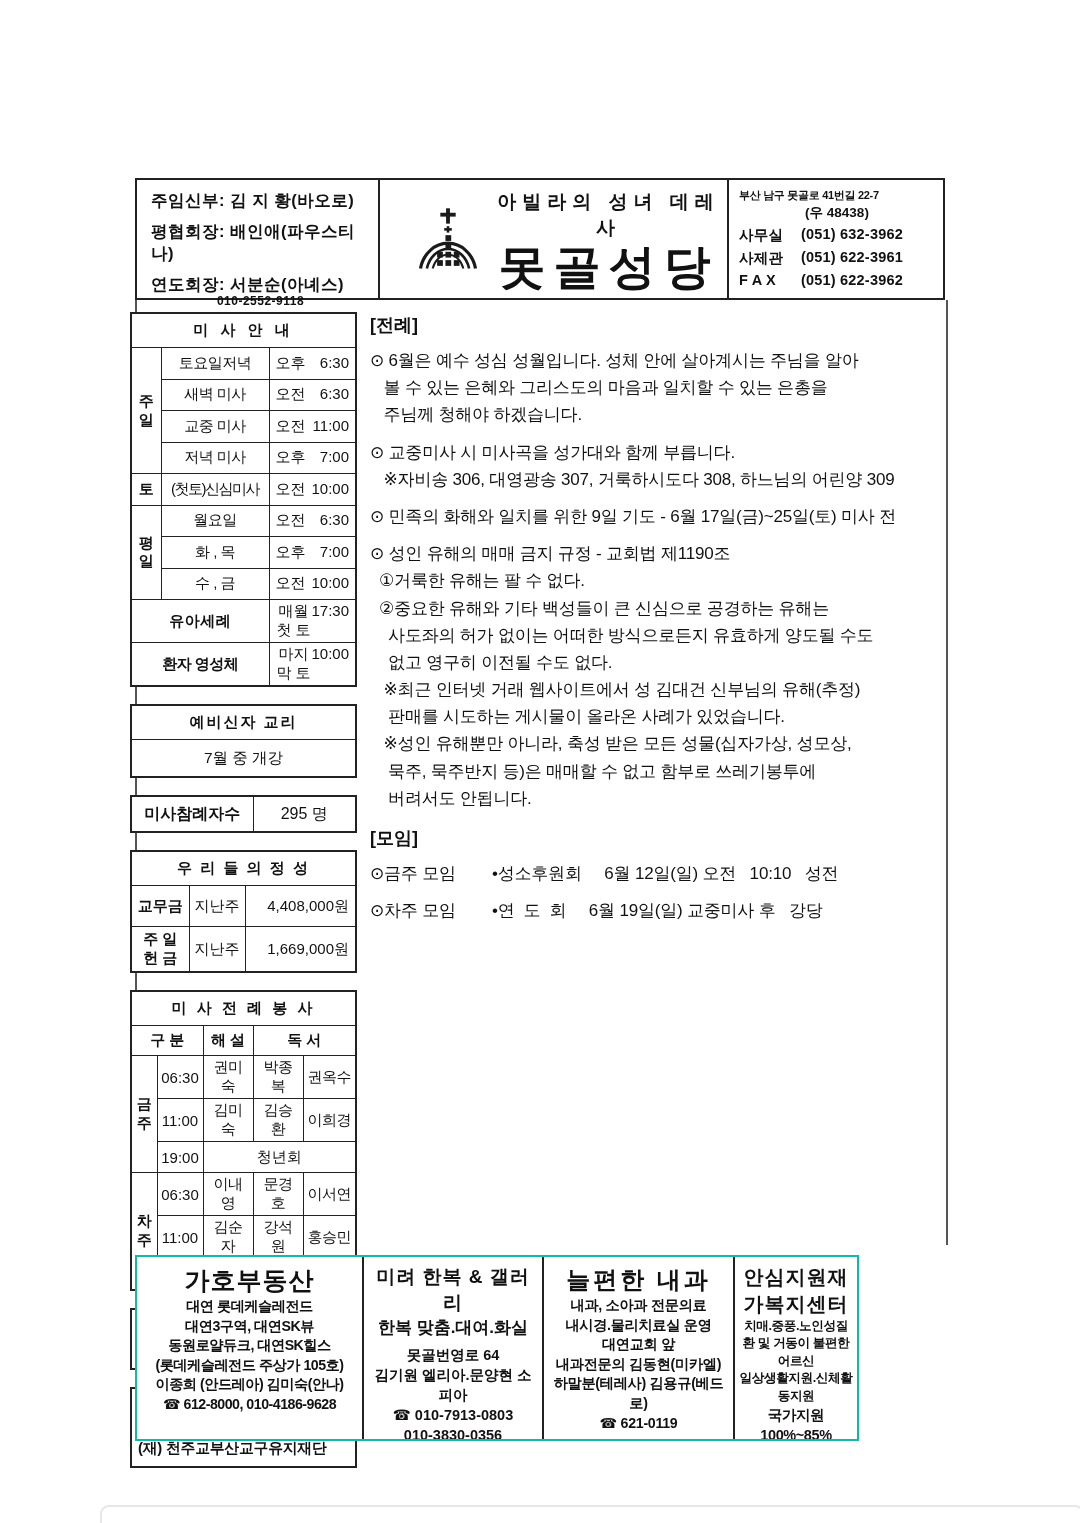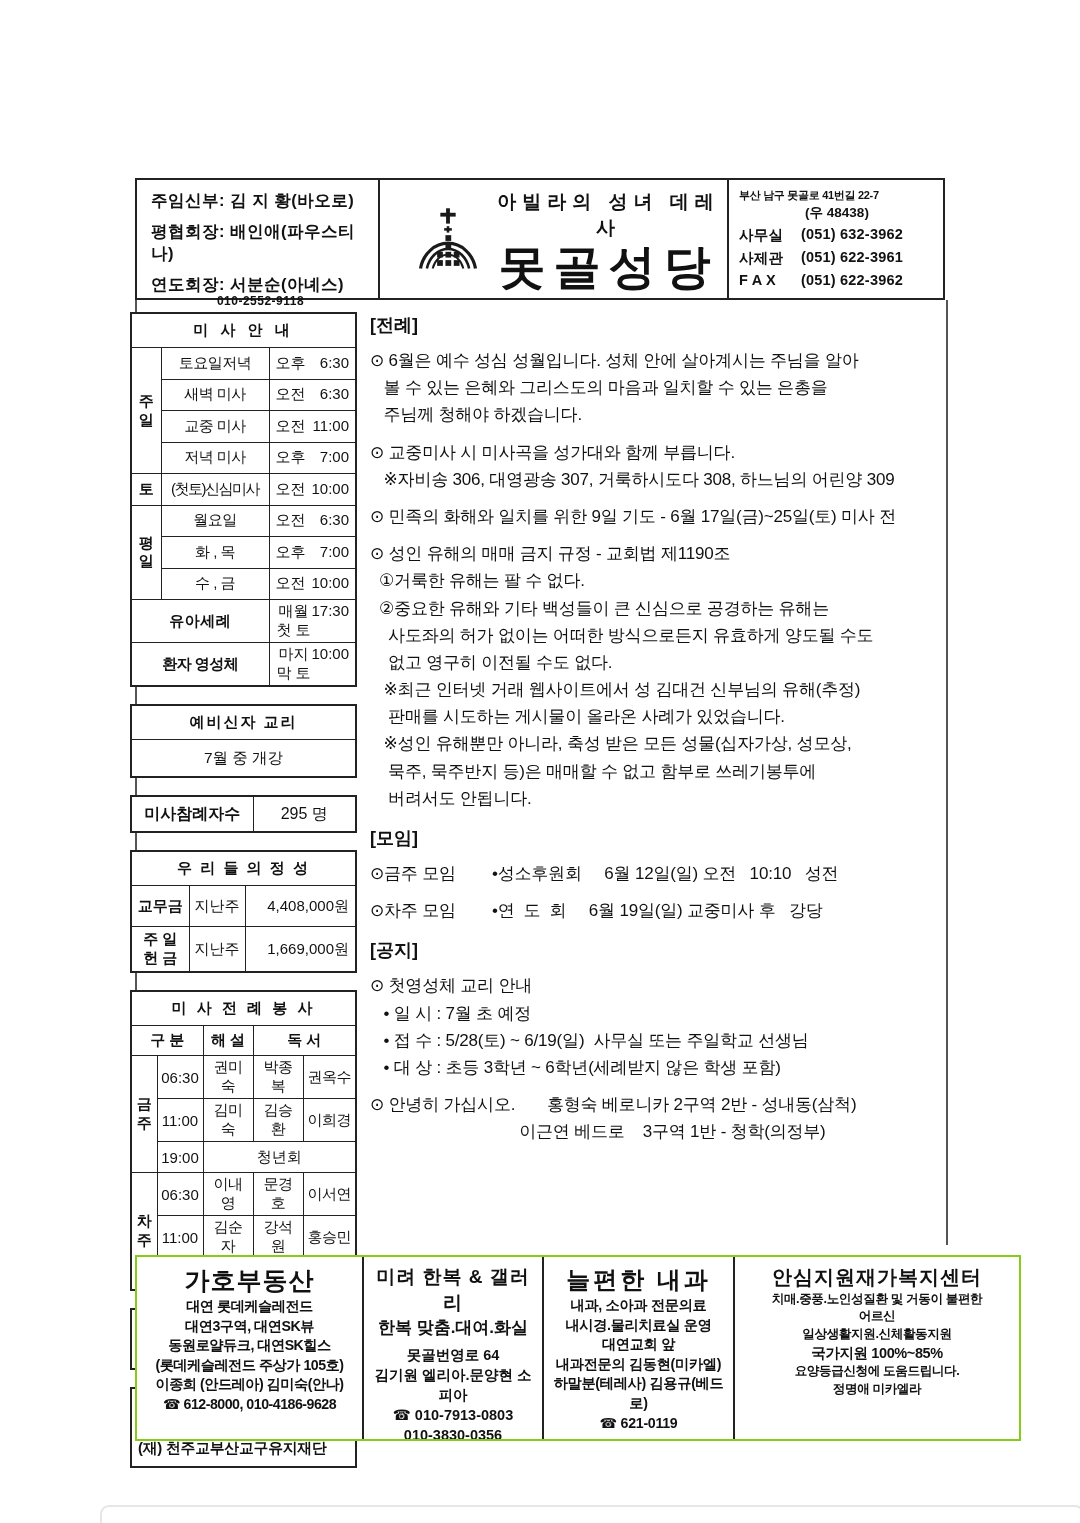--- a/index.html
+++ b/index.html
@@ -39,21 +39,21 @@
   .bold{font-weight:800;}
   .amount{text-align:right !important;padding-right:6px !important;}
   .note-box{border:2px solid #222;padding:6px 6px;font-size:14.8px;font-weight:700;letter-spacing:-.2px;line-height:1.45;}
   .note-box .b1{font-size:15.5px;font-weight:800;letter-spacing:.5px;}
   
   #rightcol{left:370px;top:313px;width:574px;}
   .sect-head{font-weight:800;font-size:18px;margin:0 0 10px;}
   .sect{margin-bottom:14px;}
   .item{font-size:17px;line-height:1.6;margin-bottom:10px;letter-spacing:-.2px;}
   
-  #ads{left:135px;top:1255px;width:886px;height:186px;border:2px solid #84cc16;box-sizing:border-box;display:flex;background:#fff;}
+  #ads{left:135px;top:1255px;width:724px;height:186px;border:2px solid #14b8a6;box-sizing:border-box;display:flex;background:#fff;}
   .ad{box-sizing:border-box;padding:7px 4px;text-align:center;overflow:hidden;}
   .ad+.ad{border-left:2px solid #222;}
   .ad1{width:225px;}
   .ad2{width:180px;}
   .ad3{width:191px;}
   .ad4{flex:1;}
   .ad .ttl{font-weight:900;letter-spacing:1px;}
   .ad1 .ttl{font-size:25px;}
   .ad2 .ttl{font-size:19px;}
   .ad3 .ttl{font-size:24px;letter-spacing:3px;}
@@ -386,29 +386,20 @@
     판매를 시도하는 게시물이 올라온 사례가 있었습니다.
    ※성인 유해뿐만 아니라, 축성 받은 모든 성물(십자가상, 성모상,
     묵주, 묵주반지 등)은 매매할 수 없고 함부로 쓰레기봉투에
     버려서도 안됩니다.</div>
     </div>
     <div class="sect">
       <div class="sect-head">[모임]</div>
       <div class="item pre">⊙금주 모임        •성소후원회     6월 12일(일) 오전   10:10   성전</div>
       <div class="item pre">⊙차주 모임        •연  도  회     6월 19일(일) 교중미사 후   강당</div>
     </div>
-    <div class="sect">
-      <div class="sect-head">[공지]</div>
-      <div class="item pre">⊙ 첫영성체 교리 안내
-   • 일 시 : 7월 초 예정
-   • 접 수 : 5/28(토) ~ 6/19(일)  사무실 또는 주일학교 선생님
-   • 대 상 : 초등 3학년 ~ 6학년(세례받지 않은 학생 포함)</div>
-      <div class="item pre">⊙ 안녕히 가십시오.       홍형숙 베로니카 2구역 2반 - 성내동(삼척)
-                                 이근연 베드로    3구역 1반 - 청학(의정부)</div>
-    </div>
   </div>
 
   <div id="ads" class="abs">
     <div class="ad ad1">
       <div class="ttl">가호부동산</div>
       <div class="ln">대연 롯데케슬레전드</div>
       <div class="ln">대연3구역, 대연SK뷰</div>
       <div class="ln">동원로얄듀크, 대연SK힐스</div>
       <div class="ln">(롯데케슬레전드 주상가 105호)</div>
       <div class="ln">이종희 (안드레아) 김미숙(안나)</div>

